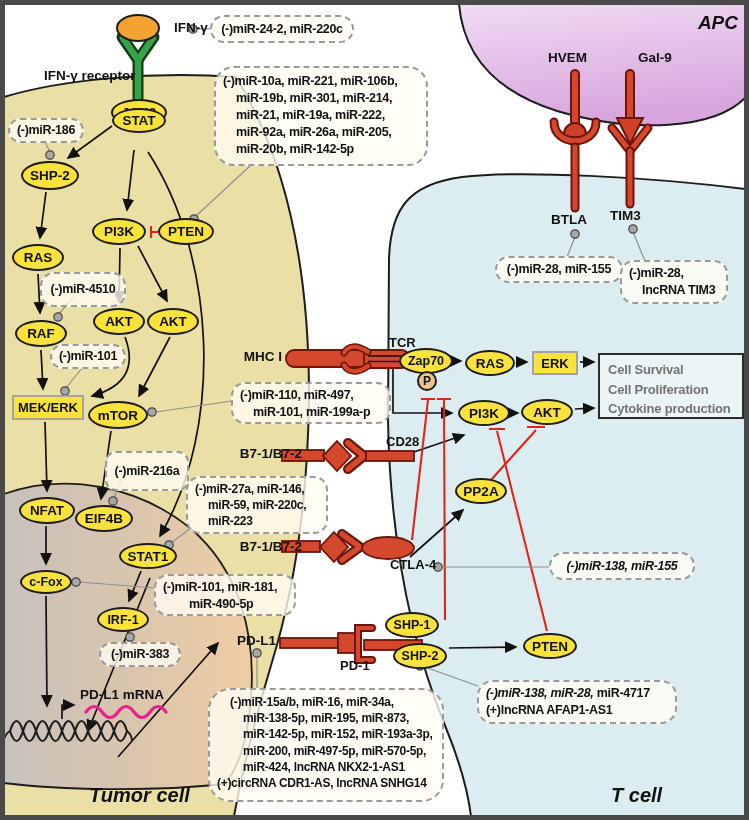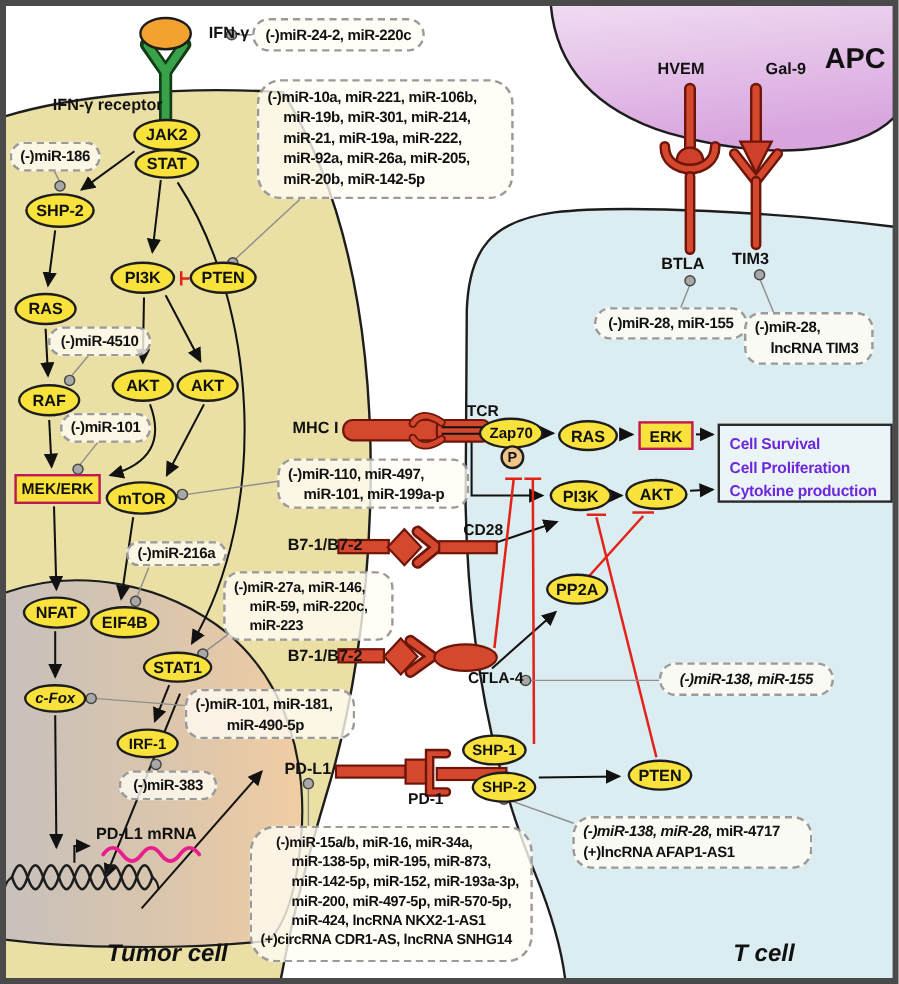--- a/index.html
+++ b/index.html
@@ -3,40 +3,40 @@
 <meta charset="utf-8">
 <style>
   html,body{margin:0;padding:0;background:#fff;}
   #stage{position:relative;width:749px;height:820px;background:#ffffff;
          font-family:"Liberation Sans",sans-serif;overflow:hidden;}
   #frame{position:absolute;inset:0;border:5px solid #4a4a4a;z-index:30;pointer-events:none;}
   svg{position:absolute;left:0;top:0;z-index:1;}
   .lbl{position:absolute;font-weight:bold;color:#111;font-size:13.5px;white-space:nowrap;z-index:5;}
   .rt{text-align:right;}
   .cell-lbl{font-style:italic;font-size:20px;margin-left:43px;}
-  .apc-lbl{font-size:24px;margin-top:24px;}
+  .apc-lbl{font-style:italic;font-size:19px;}
   .oval{position:absolute;background:var(--node_fill);border:2px solid #1d1d1d;border-radius:50%;
         display:flex;align-items:center;justify-content:center;font-weight:bold;font-size:13.5px;
         color:#111;z-index:6;box-sizing:border-box;white-space:nowrap;}
   .sm{font-size:12.5px;}
-  .rectnode{position:absolute;background:var(--node_fill);border:2px solid #be185d;display:flex;
+  .rectnode{position:absolute;background:var(--node_fill);border:2px solid #a3a3a3;display:flex;
         align-items:center;justify-content:center;font-weight:bold;font-size:13px;color:#111;
         z-index:6;box-sizing:border-box;white-space:nowrap;}
   .pcircle{position:absolute;background:#eec489;border:2px solid #1d1d1d;border-radius:50%;
         display:flex;align-items:center;justify-content:center;font-weight:bold;font-size:12px;
         color:#111;z-index:7;box-sizing:border-box;}
   .mbox{position:absolute;border:2px dashed #9a9a9a;border-radius:14px;background:rgba(255,253,244,0.8);
         font-weight:bold;font-size:12.5px;color:#111;padding:3px 7px;line-height:1.35;
         white-space:nowrap;letter-spacing:-0.3px;z-index:5;box-sizing:border-box;}
   .mbox.center{display:flex;align-items:center;justify-content:center;padding:0 5px;}
   .mbox .ln{padding-left:13px;}
   .mbox .ln.first{padding-left:0;}
   .ital{font-style:italic;}
   .outcome{position:absolute;border:2px solid #2b2b2b;background:rgba(255,255,255,0.45);
-        font-weight:bold;font-size:13px;color:#6d28d9;padding:5px 8px;line-height:1.5;
+        font-weight:bold;font-size:13px;color:#737373;padding:5px 8px;line-height:1.5;
         white-space:nowrap;letter-spacing:-0.2px;z-index:5;box-sizing:border-box;}
   
   .arrow{fill:none;stroke:#111;stroke-width:1.7;marker-end:url(#ah);}
   .inhib{fill:none;stroke:var(--inhibit_red);stroke-width:2.1;}
   .conn{fill:none;stroke:#8f8f8f;stroke-width:1.2;}
   .ball{fill:#a8a8a8;stroke:#454545;stroke-width:1.2;}
   .redfill{fill:var(--receptor_red);stroke:#6e150a;stroke-width:1.8;}
   .rout{fill:none;stroke:#6e150a;stroke-linecap:round;}
   .rin{fill:none;stroke:var(--receptor_red);stroke-linecap:round;}
   .gout{fill:none;stroke:#123d16;stroke-linecap:round;}
@@ -208,50 +208,50 @@
       <path d="M10,731 Q16.5,751 23,731 Q29.5,711 36,731 Q42.5,751 49,731 Q55.5,711 62,731 Q68.5,751 75,731 Q81.5,711 88,731 Q94.5,751 101,731 Q107.5,711 114,731 Q120.5,751 127,731"></path>
       <path d="M10,731 q-5,3 -6,9 M127,731 q5,4 5,10" stroke-width="1.8"></path>
     </g>
     <path d="M86,712 q8,-11 16,0 q8,11 16,0 q8,-11 16,0 q8,11 16,0 q8,-11 16,0" fill="none" stroke="#ea1e8c" stroke-width="3.2" stroke-linecap="round"></path>
   </svg>
 
   <div class="lbl apc-lbl" style="left:666px;top:12px;width:72px;text-align:right;">APC</div>
   <div class="lbl cell-lbl" style="left:46px;top:784px;">Tumor cell</div>
   <div class="lbl cell-lbl" style="left:568px;top:784px;">T cell</div>
   <div class="lbl" style="left:152px;top:20px;padding-left:22px;">IFN-γ</div>
-  <div class="lbl" style="left:44px;top:80px;">IFN-γ receptor</div>
+  <div class="lbl" style="left:44px;top:68px;">IFN-γ receptor</div>
   <div class="lbl" style="left:548px;top:50px;">HVEM</div>
   <div class="lbl" style="left:619px;top:50px;margin-left:19px;">Gal-9</div>
   <div class="lbl" style="left:551px;top:212px;">BTLA</div>
   <div class="lbl" style="left:610px;top:208px;">TIM3</div>
   <div class="lbl rt" style="left:230px;top:349px;width:52px;">MHC I</div>
   <div class="lbl" style="left:389px;top:335px;font-size:13px;">TCR</div>
   <div class="lbl" style="left:386px;top:434px;font-size:13px;">CD28</div>
   <div class="lbl" style="left:390px;top:557px;font-size:13px;">CTLA-4</div>
   <div class="lbl rt" style="left:226px;top:446px;width:76px;">B7-1/B7-2</div>
   <div class="lbl rt" style="left:226px;top:539px;width:76px;">B7-1/B7-2</div>
   <div class="lbl rt" style="left:224px;top:633px;width:52px;">PD-L1</div>
   <div class="lbl" style="left:340px;top:658px;font-size:13px;">PD-1</div>
   <div class="lbl" style="left:80px;top:687px;">PD-L1 mRNA</div>
 
   <div class="oval" style="left:111px;top:99px;width:56px;height:27px;">JAK2</div>
-  <div class="oval" style="left:112px;top:124px;width:54px;height:25px;text-align:right;">STAT</div>
+  <div class="oval" style="left:112px;top:108px;width:54px;height:25px;text-align:right;">STAT</div>
   <div class="oval" style="left:21px;top:161px;width:58px;height:29px;">SHP-2</div>
   <div class="oval" style="left:12px;top:244px;width:52px;height:27px;">RAS</div>
   <div class="oval" style="left:15px;top:320px;width:52px;height:27px;">RAF</div>
   <div class="rectnode" style="left:12px;top:395px;width:72px;height:25px;">MEK/ERK</div>
   <div class="oval" style="left:92px;top:218px;width:54px;height:27px;">PI3K</div>
   <div class="oval" style="left:158px;top:218px;width:56px;height:27px;">PTEN</div>
   <div class="oval" style="left:93px;top:308px;width:52px;height:27px;">AKT</div>
   <div class="oval" style="left:147px;top:308px;width:52px;height:27px;">AKT</div>
   <div class="oval" style="left:88px;top:401px;width:60px;height:28px;">mTOR</div>
   <div class="oval" style="left:19px;top:497px;width:56px;height:27px;">NFAT</div>
   <div class="oval" style="left:75px;top:505px;width:58px;height:27px;">EIF4B</div>
   <div class="oval" style="left:119px;top:543px;width:58px;height:26px;">STAT1</div>
-  <div class="oval sm" style="left:20px;top:570px;width:52px;height:24px;font-style:italic;">c-Fox</div>
+  <div class="oval sm" style="left:20px;top:570px;width:52px;height:24px;">c-Fox</div>
   <div class="oval sm" style="left:97px;top:607px;width:52px;height:25px;">IRF-1</div>
   <div class="oval sm" style="left:399px;top:348px;width:54px;height:26px;text-align:right;">Zap70</div>
   <div class="pcircle" style="left:417px;top:371px;width:20px;height:20px;">P</div>
   <div class="oval" style="left:465px;top:350px;width:50px;height:26px;">RAS</div>
   <div class="rectnode" style="left:532px;top:351px;width:46px;height:24px;">ERK</div>
   <div class="oval" style="left:458px;top:400px;width:52px;height:26px;">PI3K</div>
   <div class="oval" style="left:521px;top:399px;width:52px;height:26px;">AKT</div>
   <div class="oval" style="left:455px;top:478px;width:52px;height:26px;">PP2A</div>
   <div class="oval sm" style="left:385px;top:612px;width:54px;height:26px;">SHP-1</div>
   <div class="oval sm" style="left:393px;top:643px;width:54px;height:26px;">SHP-2</div>
@@ -261,29 +261,29 @@
 
   <div class="mbox" style="left:214px;top:66px;width:214px;height:100px;border-radius:20px;padding-top:5px;">
     <div class="ln first">(-)miR-10a, miR-221, miR-106b,</div>
     <div class="ln">miR-19b, miR-301, miR-214,</div>
     <div class="ln">miR-21, miR-19a, miR-222,</div>
     <div class="ln">miR-92a, miR-26a, miR-205,</div>
     <div class="ln">miR-20b, miR-142-5p</div>
   </div>
 
   <div class="mbox center" style="left:8px;top:118px;width:76px;height:25px;">(-)miR-186</div>
-  <div class="mbox center" style="left:40px;top:272px;width:86px;height:25px;">(-)miR-4510</div>
+  <div class="mbox center" style="left:40px;top:272px;width:86px;height:35px;">(-)miR-4510</div>
   <div class="mbox center" style="left:50px;top:344px;width:76px;height:25px;">(-)miR-101</div>
 
   <div class="mbox" style="left:231px;top:382px;width:160px;height:42px;">
     <div class="ln first">(-)miR-110, miR-497,</div>
     <div class="ln">miR-101, miR-199a-p</div>
   </div>
 
-  <div class="mbox center" style="left:105px;top:451px;width:84px;height:21px;">(-)miR-216a</div>
+  <div class="mbox center" style="left:105px;top:451px;width:84px;height:40px;border-radius:11px;">(-)miR-216a</div>
 
   <div class="mbox" style="left:186px;top:476px;width:142px;height:58px;font-size:12px;">
     <div class="ln first">(-)miR-27a, miR-146,</div>
     <div class="ln">miR-59, miR-220c,</div>
     <div class="ln">miR-223</div>
   </div>
 
   <div class="mbox" style="left:154px;top:574px;width:142px;height:42px;">
     <div class="ln first">(-)miR-101, miR-181,</div>
     <div class="ln" style="padding-left:26px;">miR-490-5p</div>

